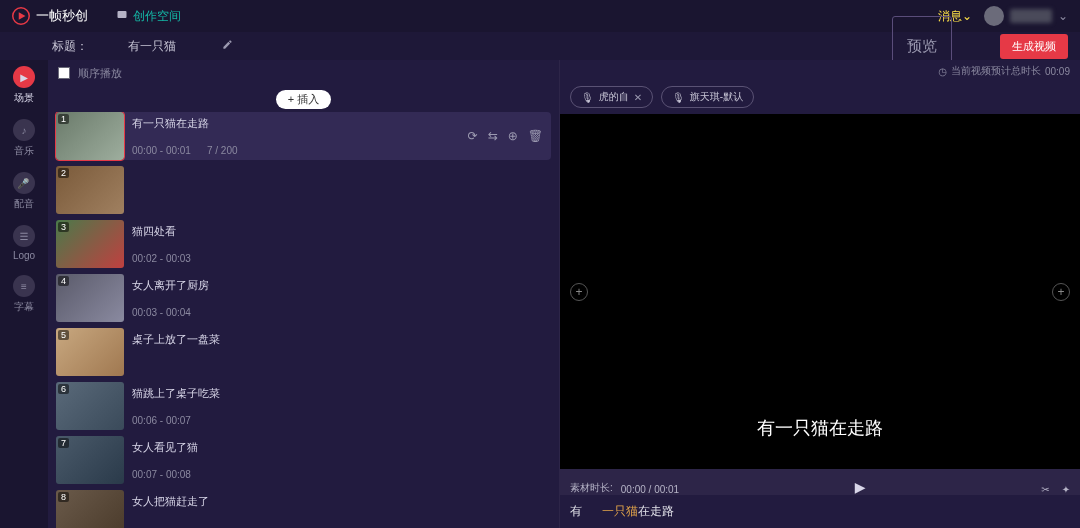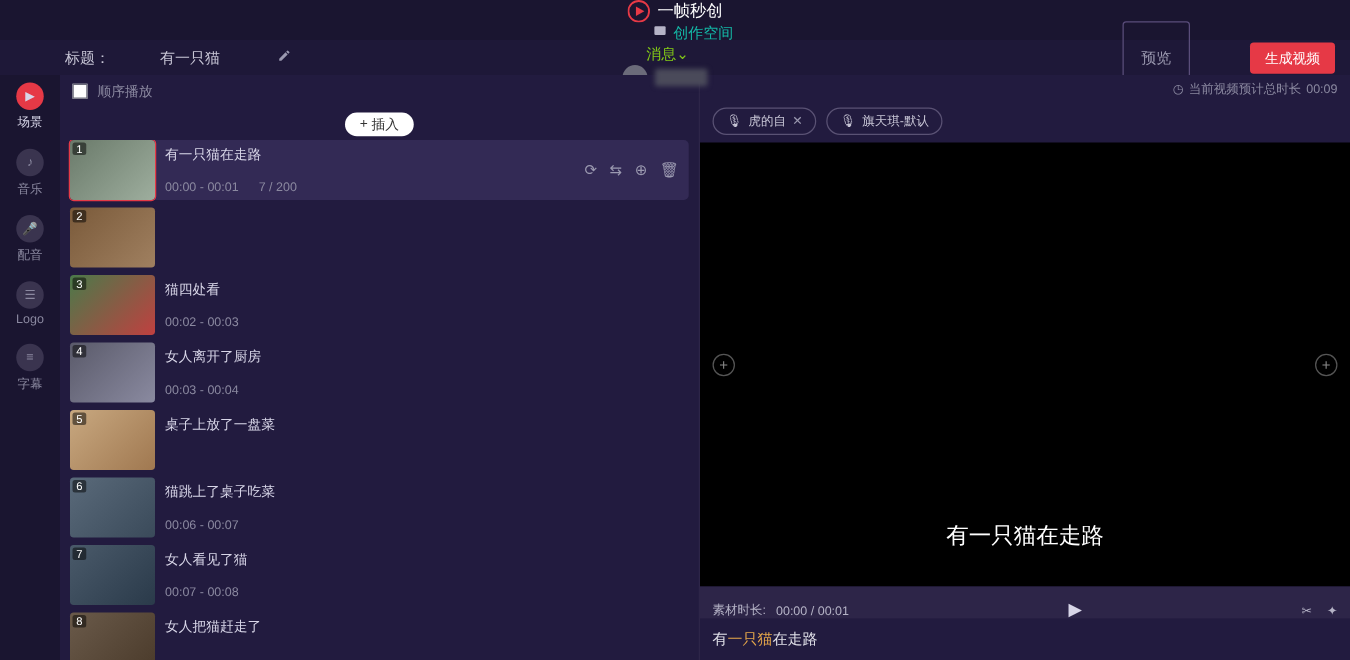--- a/index.html
+++ b/index.html
@@ -13,35 +13,34 @@
       overflow: hidden;
     }
 
     
     .top-header {
       height: 32px;
       display: flex;
       align-items: center;
       padding: 0 12px;
       background: #1a1530;
-      flex-direction: column;
     }
     .logo { display: flex; align-items: center; gap: 6px; }
     .logo-mark {
       width: 18px; height: 18px;
       display: flex; align-items: center; justify-content: center;
     }
     .brand-name { color: #fff; font-size: 13px; }
     .workspace-link {
       margin-left: 28px;
       display: flex; align-items: center; gap: 5px;
       color: #14b8a6; cursor: pointer;
     }
     .header-spacer { flex: 1; }
-    .msg-link { color: #84cc16; margin-right: 12px; cursor: pointer; }
+    .msg-link { color: #fde047; margin-right: 12px; cursor: pointer; }
     .avatar-cluster { display: flex; align-items: center; gap: 6px; }
     .avatar { width: 20px; height: 20px; border-radius: 50%; background: #6b6b7a; }
     .user-chip {
       width: 42px; height: 14px;
       background: #4a4a5a;
       filter: blur(2px);
       border-radius: 2px;
     }
     .chevron { color: #8b89a0; }
 
@@ -57,21 +56,21 @@
     .title-label { color: #c8c6d6; font-size: 12px; }
     .edit-icon { margin-left: 6px; color: #9b99b0; cursor: pointer; }
     .title-spacer { flex: 1; }
     .preview-btn {
       border: 1px solid #5a4d7a;
       background: transparent;
       color: #9b99b0;
       padding: 20px 14px;
       border-radius: 3px;
       margin-right: 8px;
-      font-size: 12px;
+      font-size: 15px;
       cursor: pointer;
     }
     .generate-btn {
       background: #e63946;
       color: #fff;
       border: none;
       padding: 5px 12px;
       border-radius: 3px;
       margin-right: 12px;
       font-size: 11px;
@@ -255,21 +254,21 @@
     }
     .player-spacer { flex: 1; }
     .play-btn { cursor: pointer; font-size: 14px; color: #d8d6e8; }
     .player-tools { display: flex; gap: 12px; color: #b5b3c6; }
     .player-tools span { cursor: pointer; }
     .caption-edit {
       padding: 8px 10px;
       background: #221b3f;
       font-size: 12px;
     }
-    .caption-edit .highlight { color: #e6a74a; }
+    .caption-edit .highlight { color: #e6a74a; margin-left: 20px; }
 
     
     .th-a { background: linear-gradient(135deg,#6a7a6a,#9eae9e); }
     .th-b { background: linear-gradient(135deg,#7a5a3a,#a08060); }
     .th-c { background: linear-gradient(135deg,#4a7a4a,#c04040); }
     .th-d { background: linear-gradient(135deg,#5a5a6a,#8a8aa0); }
     .th-e { background: linear-gradient(135deg,#c8a880,#a07850); }
     .th-f { background: linear-gradient(135deg,#5a6a7a,#3a4a5a); }
     .th-g { background: linear-gradient(135deg,#4a5a6a,#2a3a4a); }
     .th-h { background: linear-gradient(135deg,#6a5a4a,#4a3a2a); }

